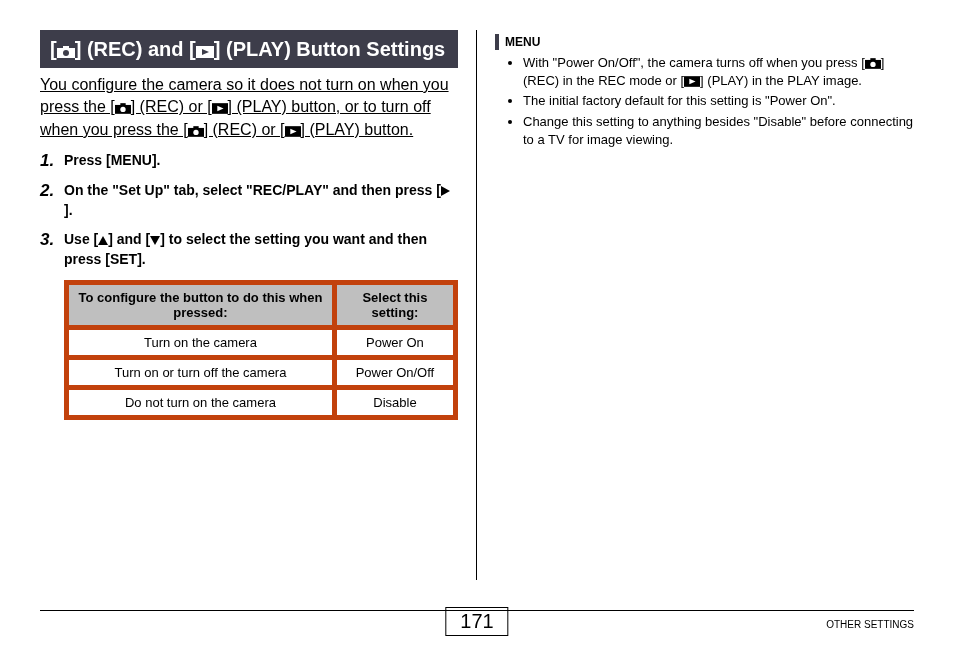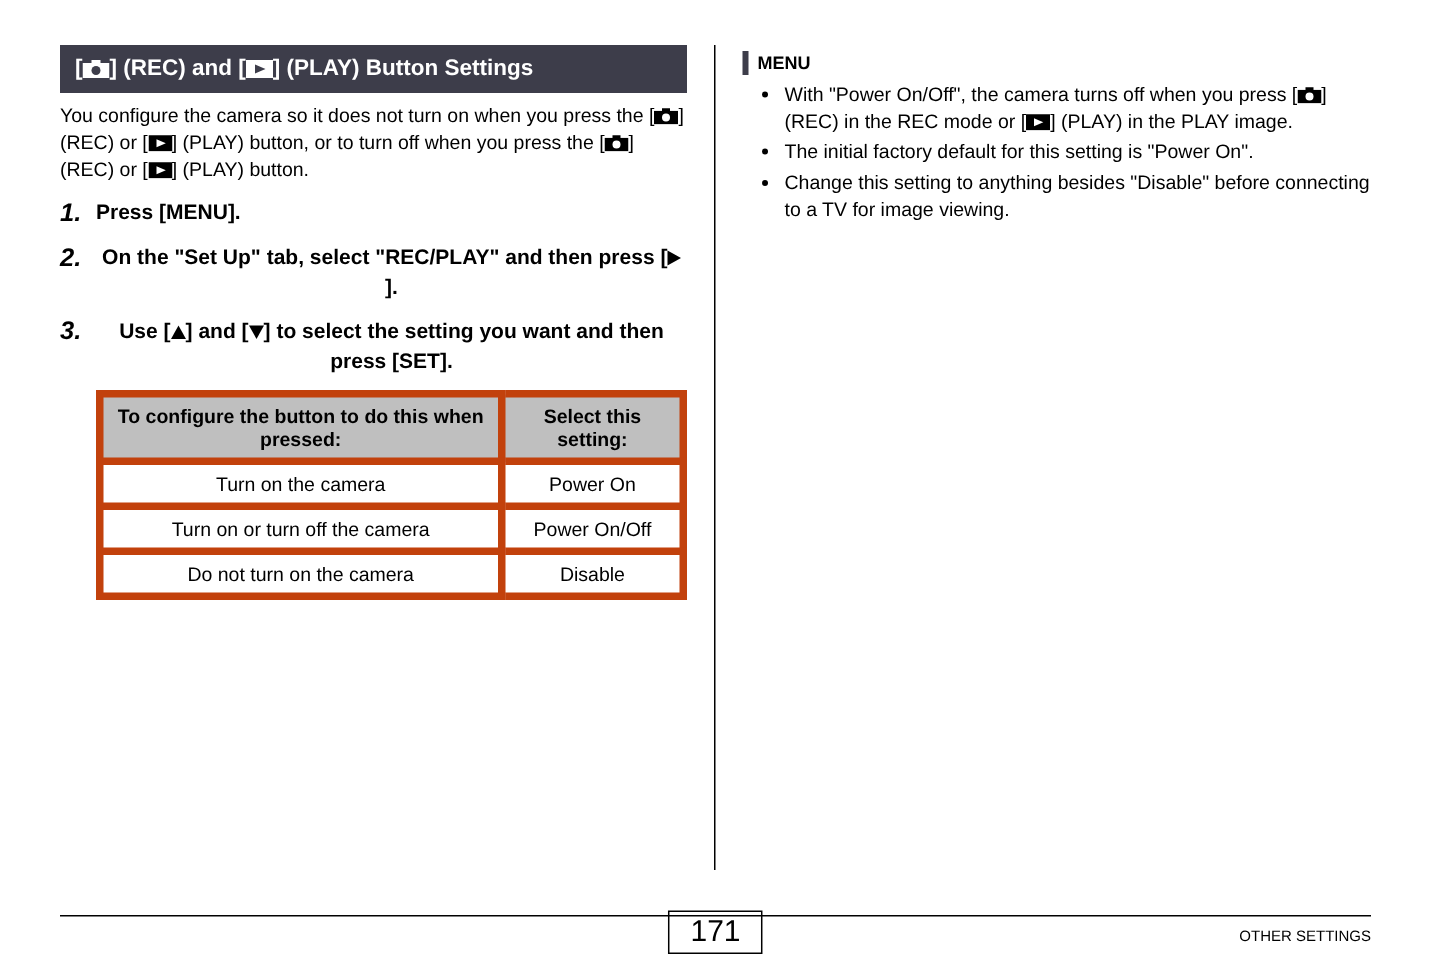--- a/index.html
+++ b/index.html
@@ -28,35 +28,36 @@
     padding-right: 18px;
     border-right: 1px solid #000;
   }
   .col-right {
     padding-left: 18px;
   }
   .section-header {
     background: #3d3d4a;
     color: #fff;
     font-weight: bold;
-    font-size: 15px;
+    font-size: 20px;
     padding: 6px 10px;
     line-height: 1.3;
   }
   .icon-camera, .icon-play {
     display: inline-block;
     vertical-align: -2px;
   }
   .icon-camera svg, .icon-play svg {
     display: block;
   }
   .body-text {
-    font-size: 13px;
+    font-size: 16px;
     line-height: 1.4;
     margin: 6px 0;
+    text-decoration: underline;
   }
   ol.steps {
     list-style: none;
     padding: 0;
     margin: 8px 0 0 0;
   }
   ol.steps > li {
     display: flex;
     margin: 10px 0;
     font-size: 14px;
@@ -64,21 +65,20 @@
   ol.steps .num {
     font-style: italic;
     font-weight: bold;
     font-size: 17px;
     width: 24px;
     flex-shrink: 0;
   }
   ol.steps .step-text {
     font-weight: bold;
     line-height: 1.4;
-    text-align: center;
   }
   .tri {
     display: inline-block;
     width: 0;
     height: 0;
     vertical-align: -1px;
   }
   .tri-right {
     border-top: 5px solid transparent;
     border-bottom: 5px solid transparent;

